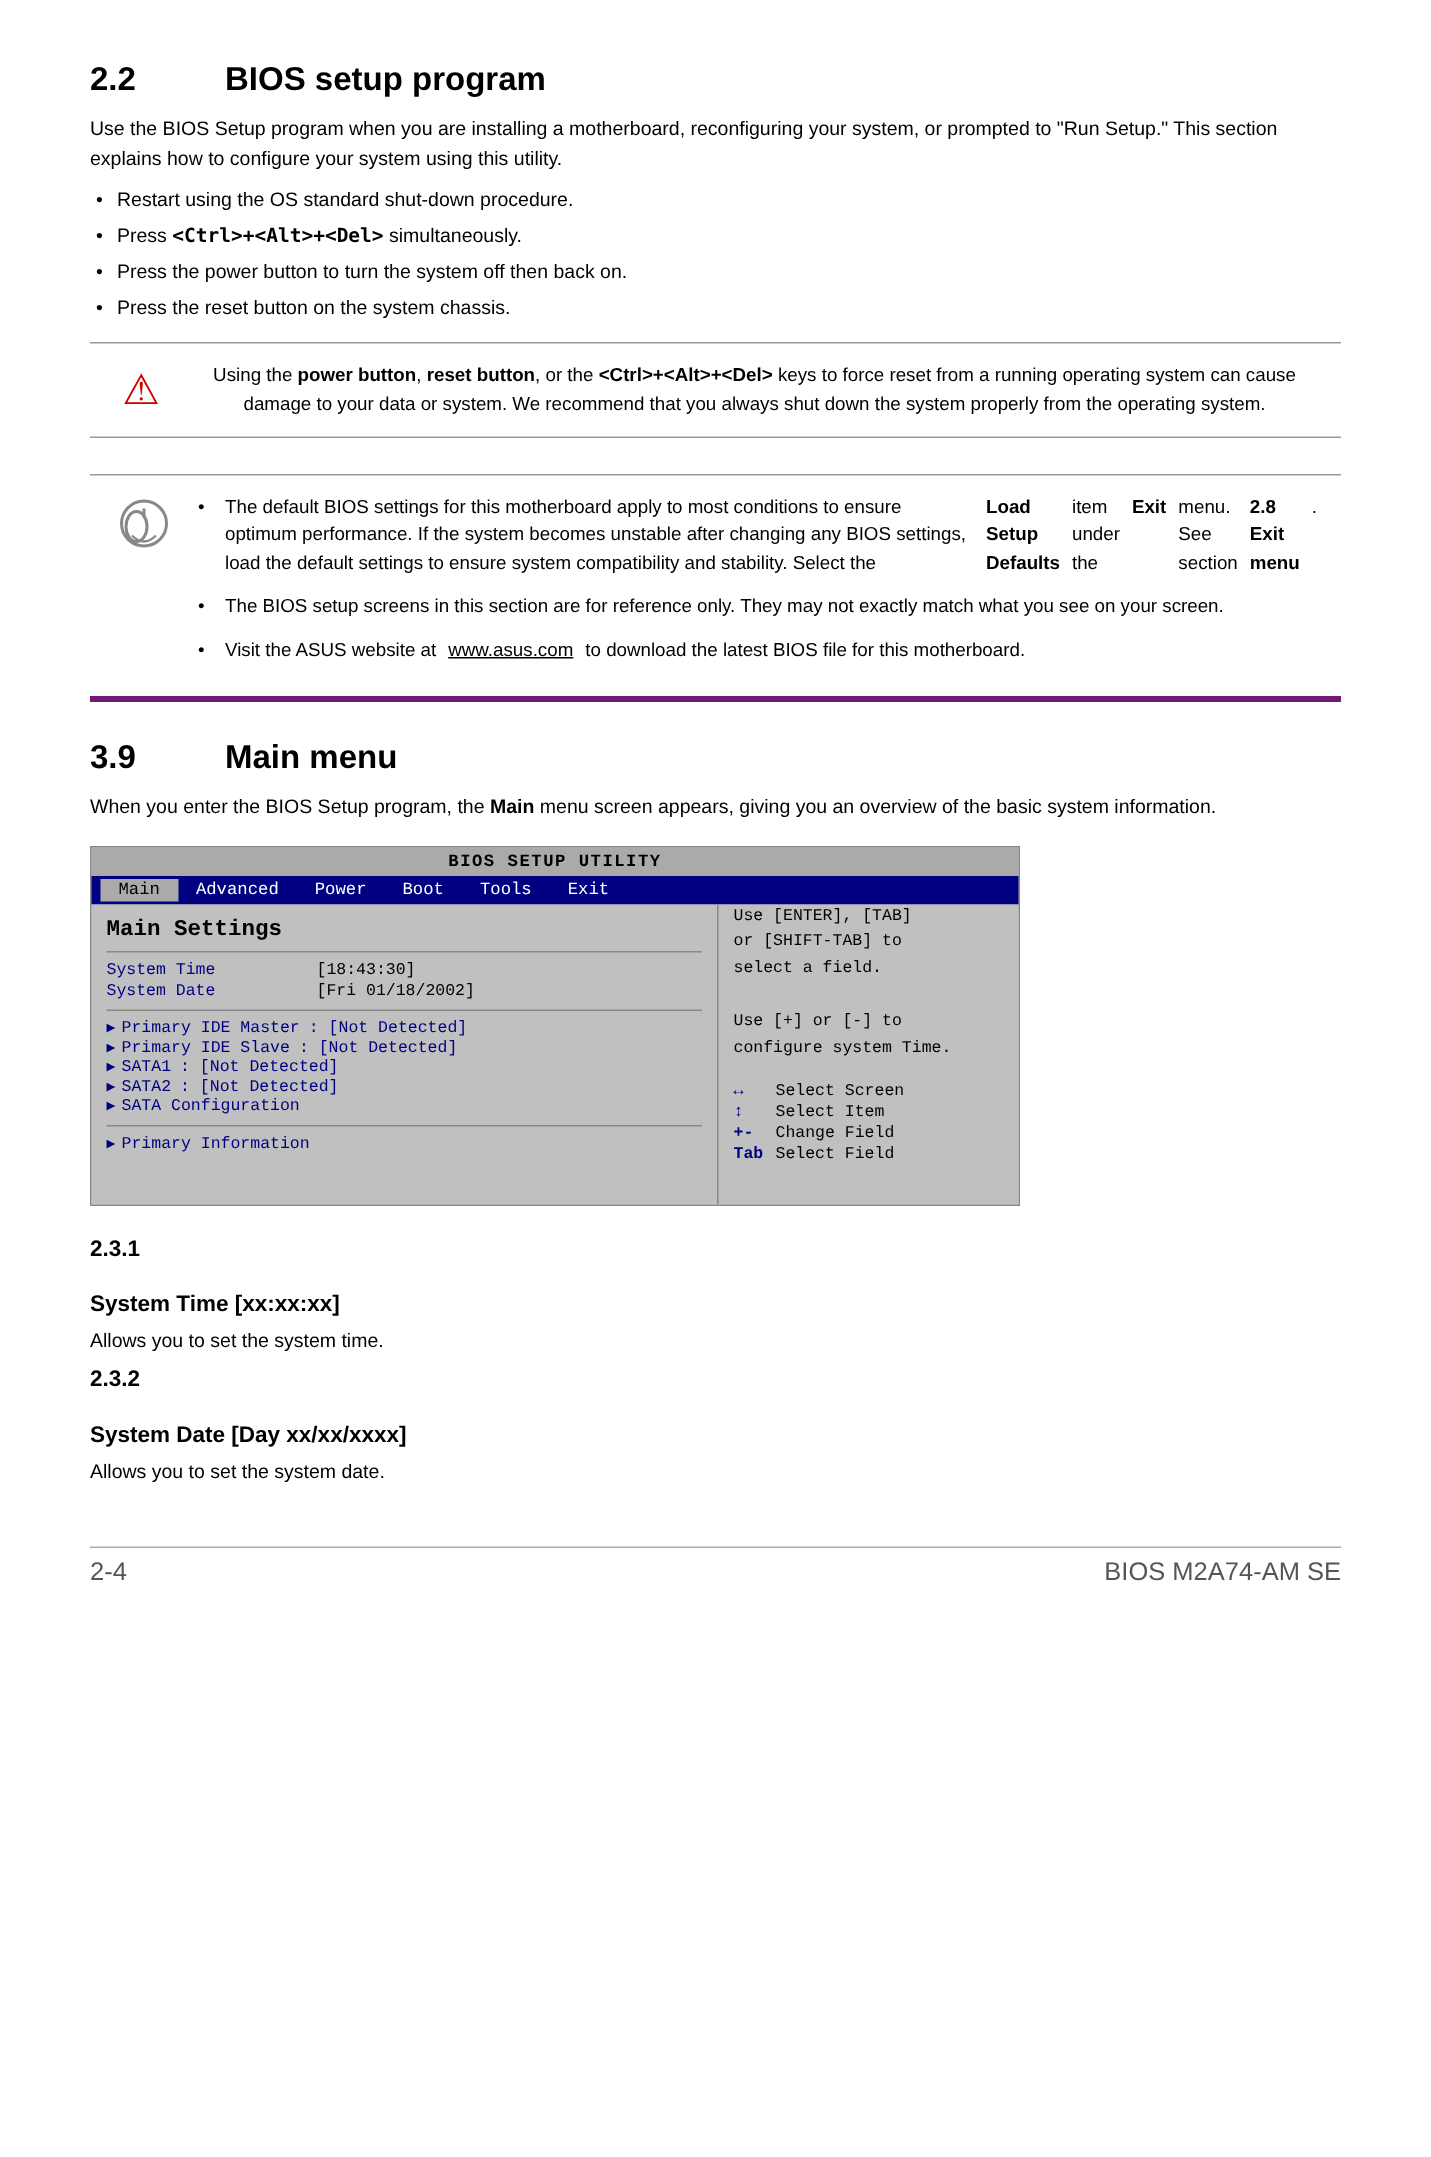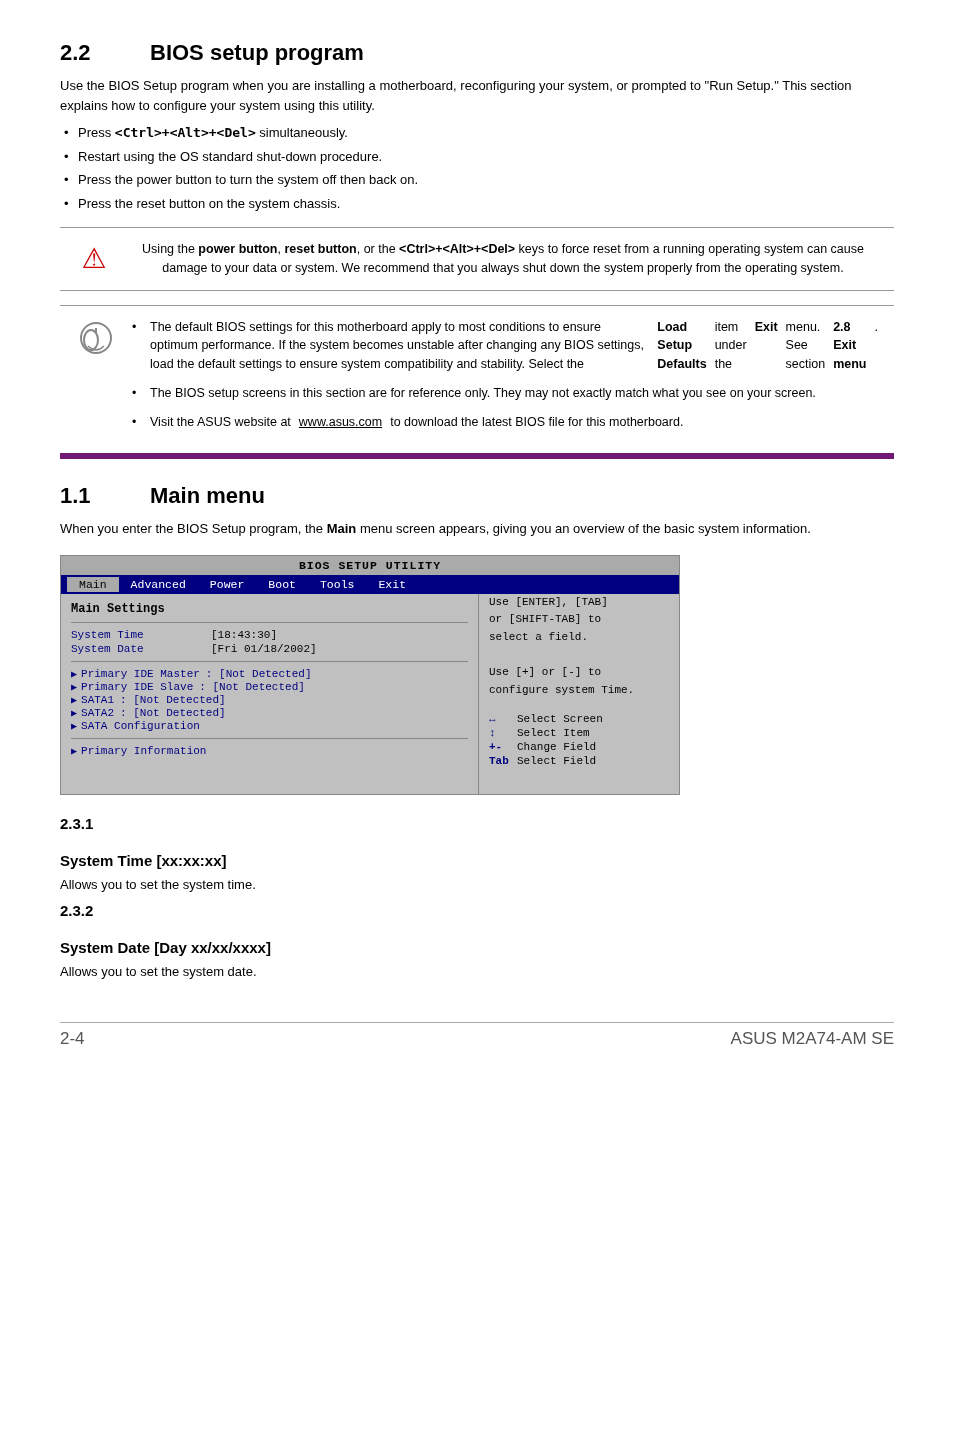--- a/index.html
+++ b/index.html
@@ -85,23 +85,23 @@
     }
     .warning-text {
       line-height: 1.5;
       font-size: 12.5px;
       text-align: center;
     }
 
     
     .note-box {
       border-top: 1px solid #999;
-      border-bottom: 6px solid #701a75;
+      border-bottom: 4px solid #701a75;
       padding: 12px 16px;
-      margin: 14px 0;
+      margin: 24px 0;
       display: flex;
       gap: 16px;
       align-items: flex-start;
     }
     .note-icon {
       font-size: 28px;
       color: #555;
       min-width: 40px;
       text-align: center;
       margin-top: 2px;
@@ -171,21 +171,21 @@
     .bios-sidebar {
       width: 200px;
       padding: 0 10px;
       font-size: 11px;
       color: #000;
     }
 
     .bios-section-label {
       font-weight: bold;
       margin-bottom: 6px;
-      font-size: 12px;
+      font-size: 15px;
     }
 
     .bios-row {
       display: flex;
       margin-bottom: 2px;
       color: #000080;
       font-size: 11px;
     }
     .bios-row-label {
       min-width: 140px;
@@ -251,22 +251,22 @@
 
 <div>
   <div class="section-title">
     <span class="section-number">2.2</span>
     <span>BIOS setup program</span>
   </div>
 
   <p>Use the BIOS Setup program when you are installing a motherboard, reconfiguring your system, or prompted to "Run Setup." This section explains how to configure your system using this utility.</p>
 
   <ul class="bullet-list">
+    <li>Restart using the OS standard shut-down procedure.</li>
     <li>Press <kbd>&lt;Ctrl&gt;+&lt;Alt&gt;+&lt;Del&gt;</kbd> simultaneously.</li>
-    <li>Restart using the OS standard shut-down procedure.</li>
     <li>Press the power button to turn the system off then back on.</li>
     <li>Press the reset button on the system chassis.</li>
   </ul>
 
   <div class="warning-box">
     <div class="warning-icon">⚠</div>
     <div class="warning-text">
       Using the <strong>power button</strong>, <strong>reset button</strong>, or the <strong>&lt;Ctrl&gt;+&lt;Alt&gt;+&lt;Del&gt;</strong> keys to force reset from a running operating system can cause damage to your data or system. We recommend that you always shut down the system properly from the operating system.
     </div>
   </div>
@@ -291,21 +291,21 @@
         Visit the ASUS website at <u>www.asus.com</u> to download the latest BIOS file for this motherboard.
       </div>
     </div>
   </div>
 </div>
 
 <div class="section-gap"></div>
 
 <div>
   <div class="section-title">
-    <span class="section-number">1.1</span>
+    <span class="section-number">3.9</span>
     <span>Main menu</span>
   </div>
 
   <p>When you enter the BIOS Setup program, the <strong>Main</strong> menu screen appears, giving you an overview of the basic system information.</p>
 
   <div class="bios-screen">
     <div class="bios-titlebar">BIOS SETUP UTILITY</div>
     <div class="bios-menubar">
       <span class="bios-menu-item active">Main</span>
       <span class="bios-menu-item">Advanced</span>
@@ -395,14 +395,14 @@
     <div class="subsection-title">
       <span class="subsection-number">2.3.2</span>
       <span>System Date [Day xx/xx/xxxx]</span>
     </div>
     <p>Allows you to set the system date.</p>
   </div>
 </div>
 
 <div class="page-footer">
   <span>2-4</span>
-  <span>ASUS M2A74-AM SE</span>
+  <span>BIOS M2A74-AM SE</span>
 </div>
 
 </body></html>

